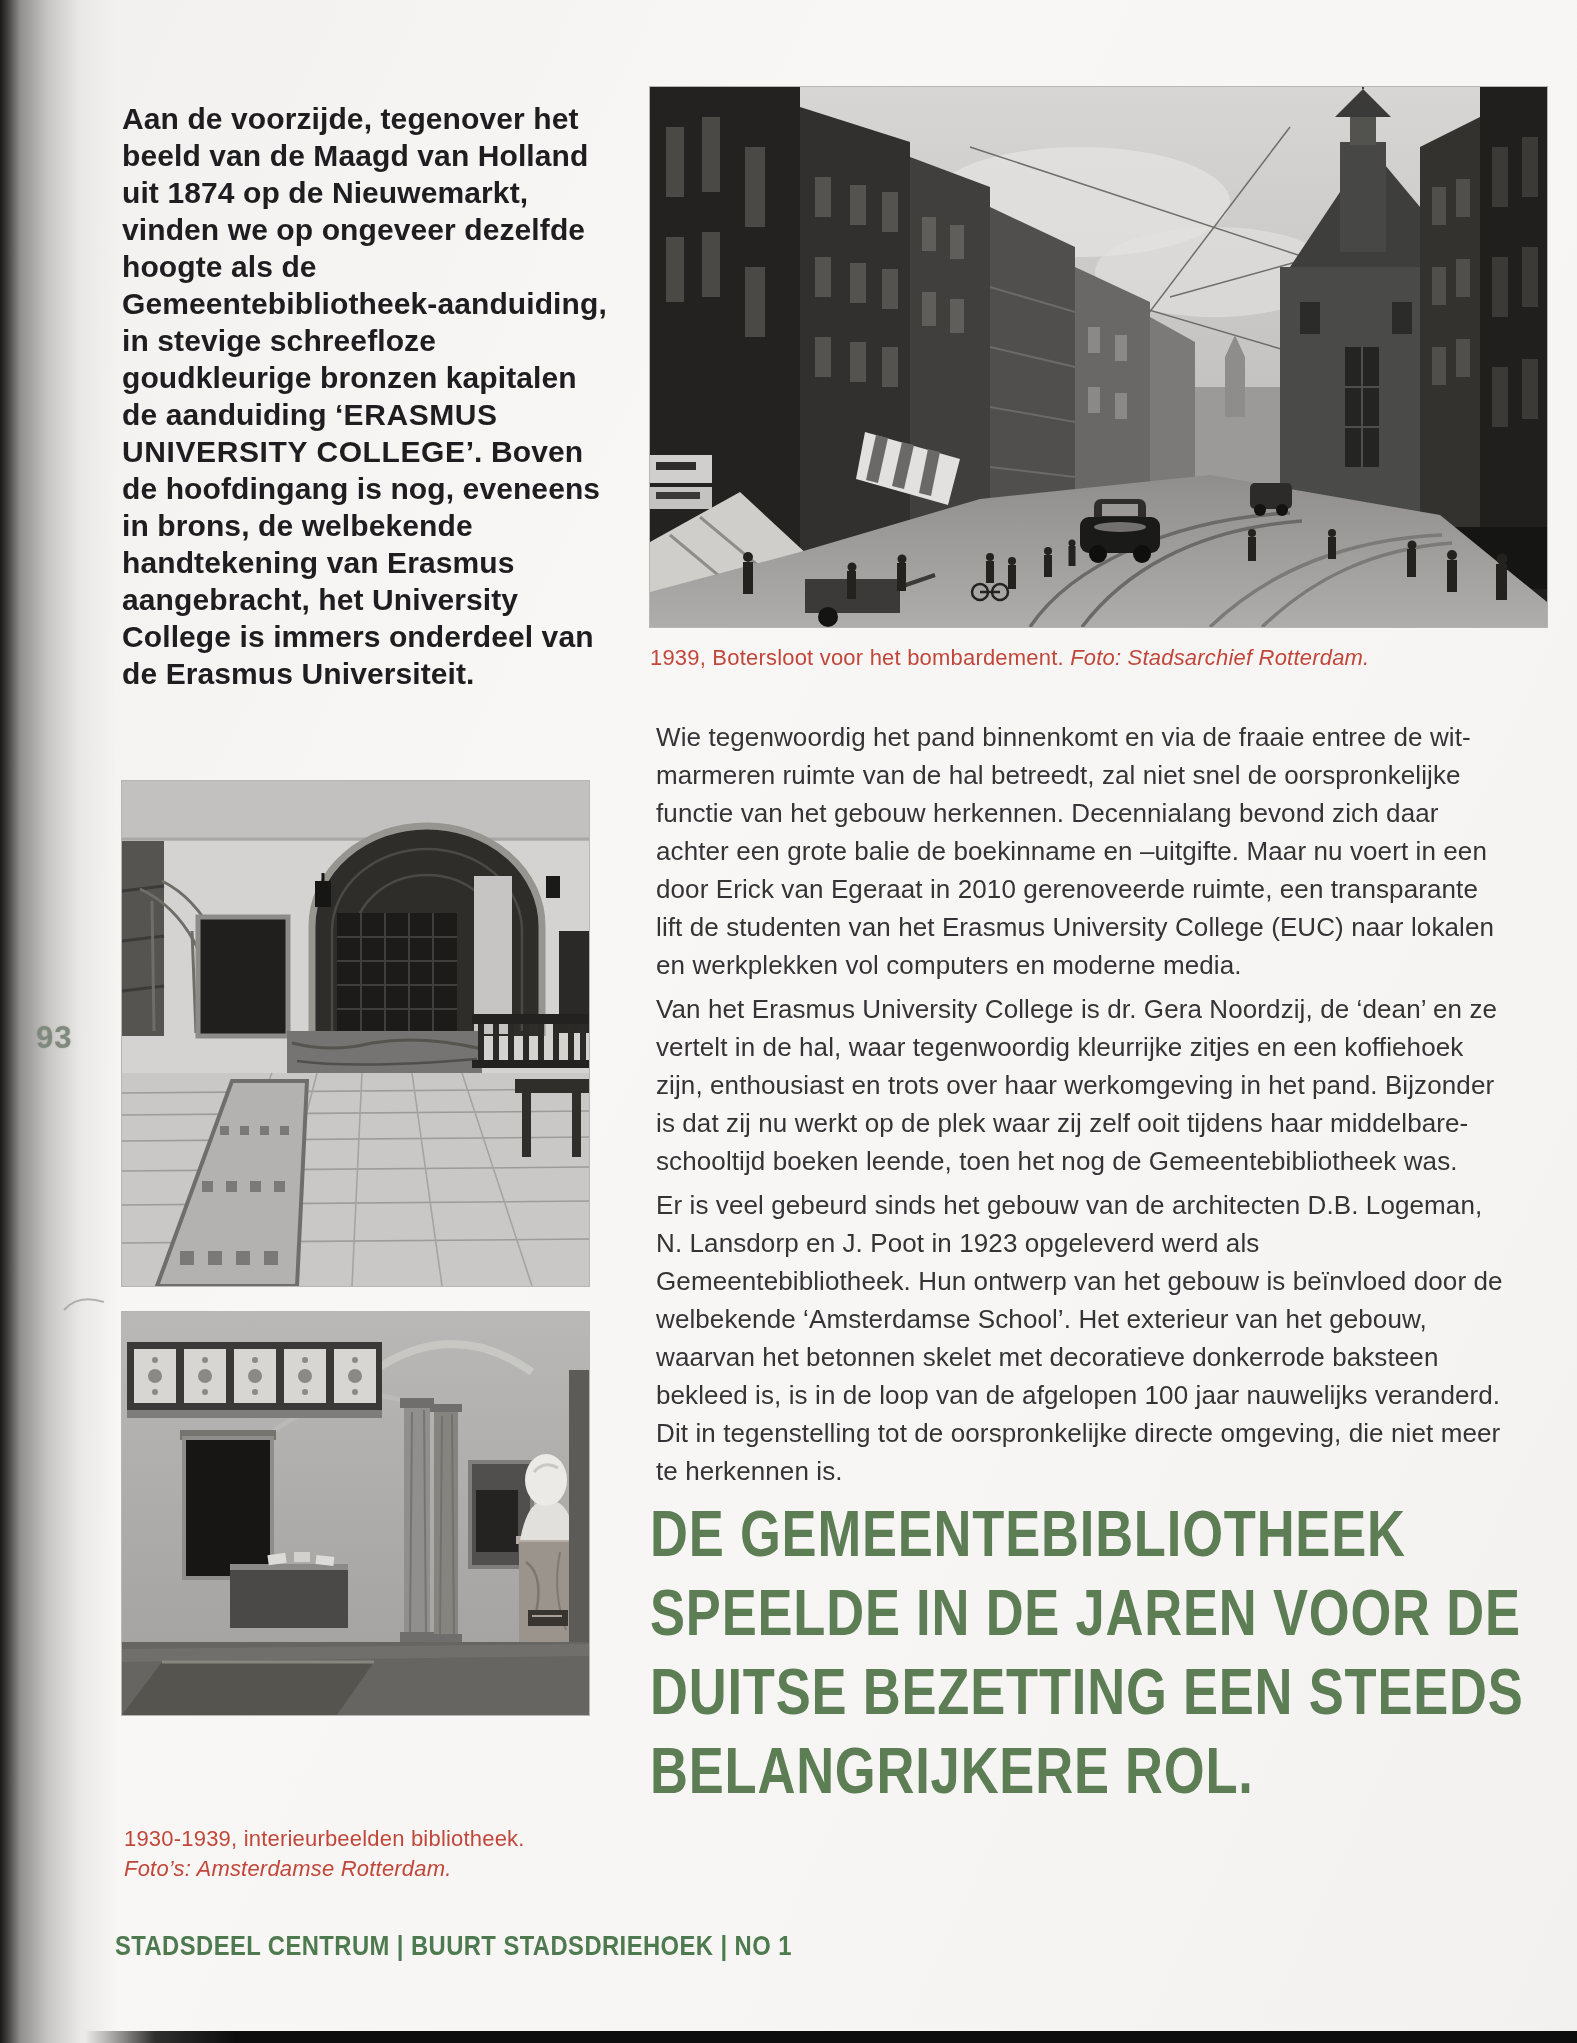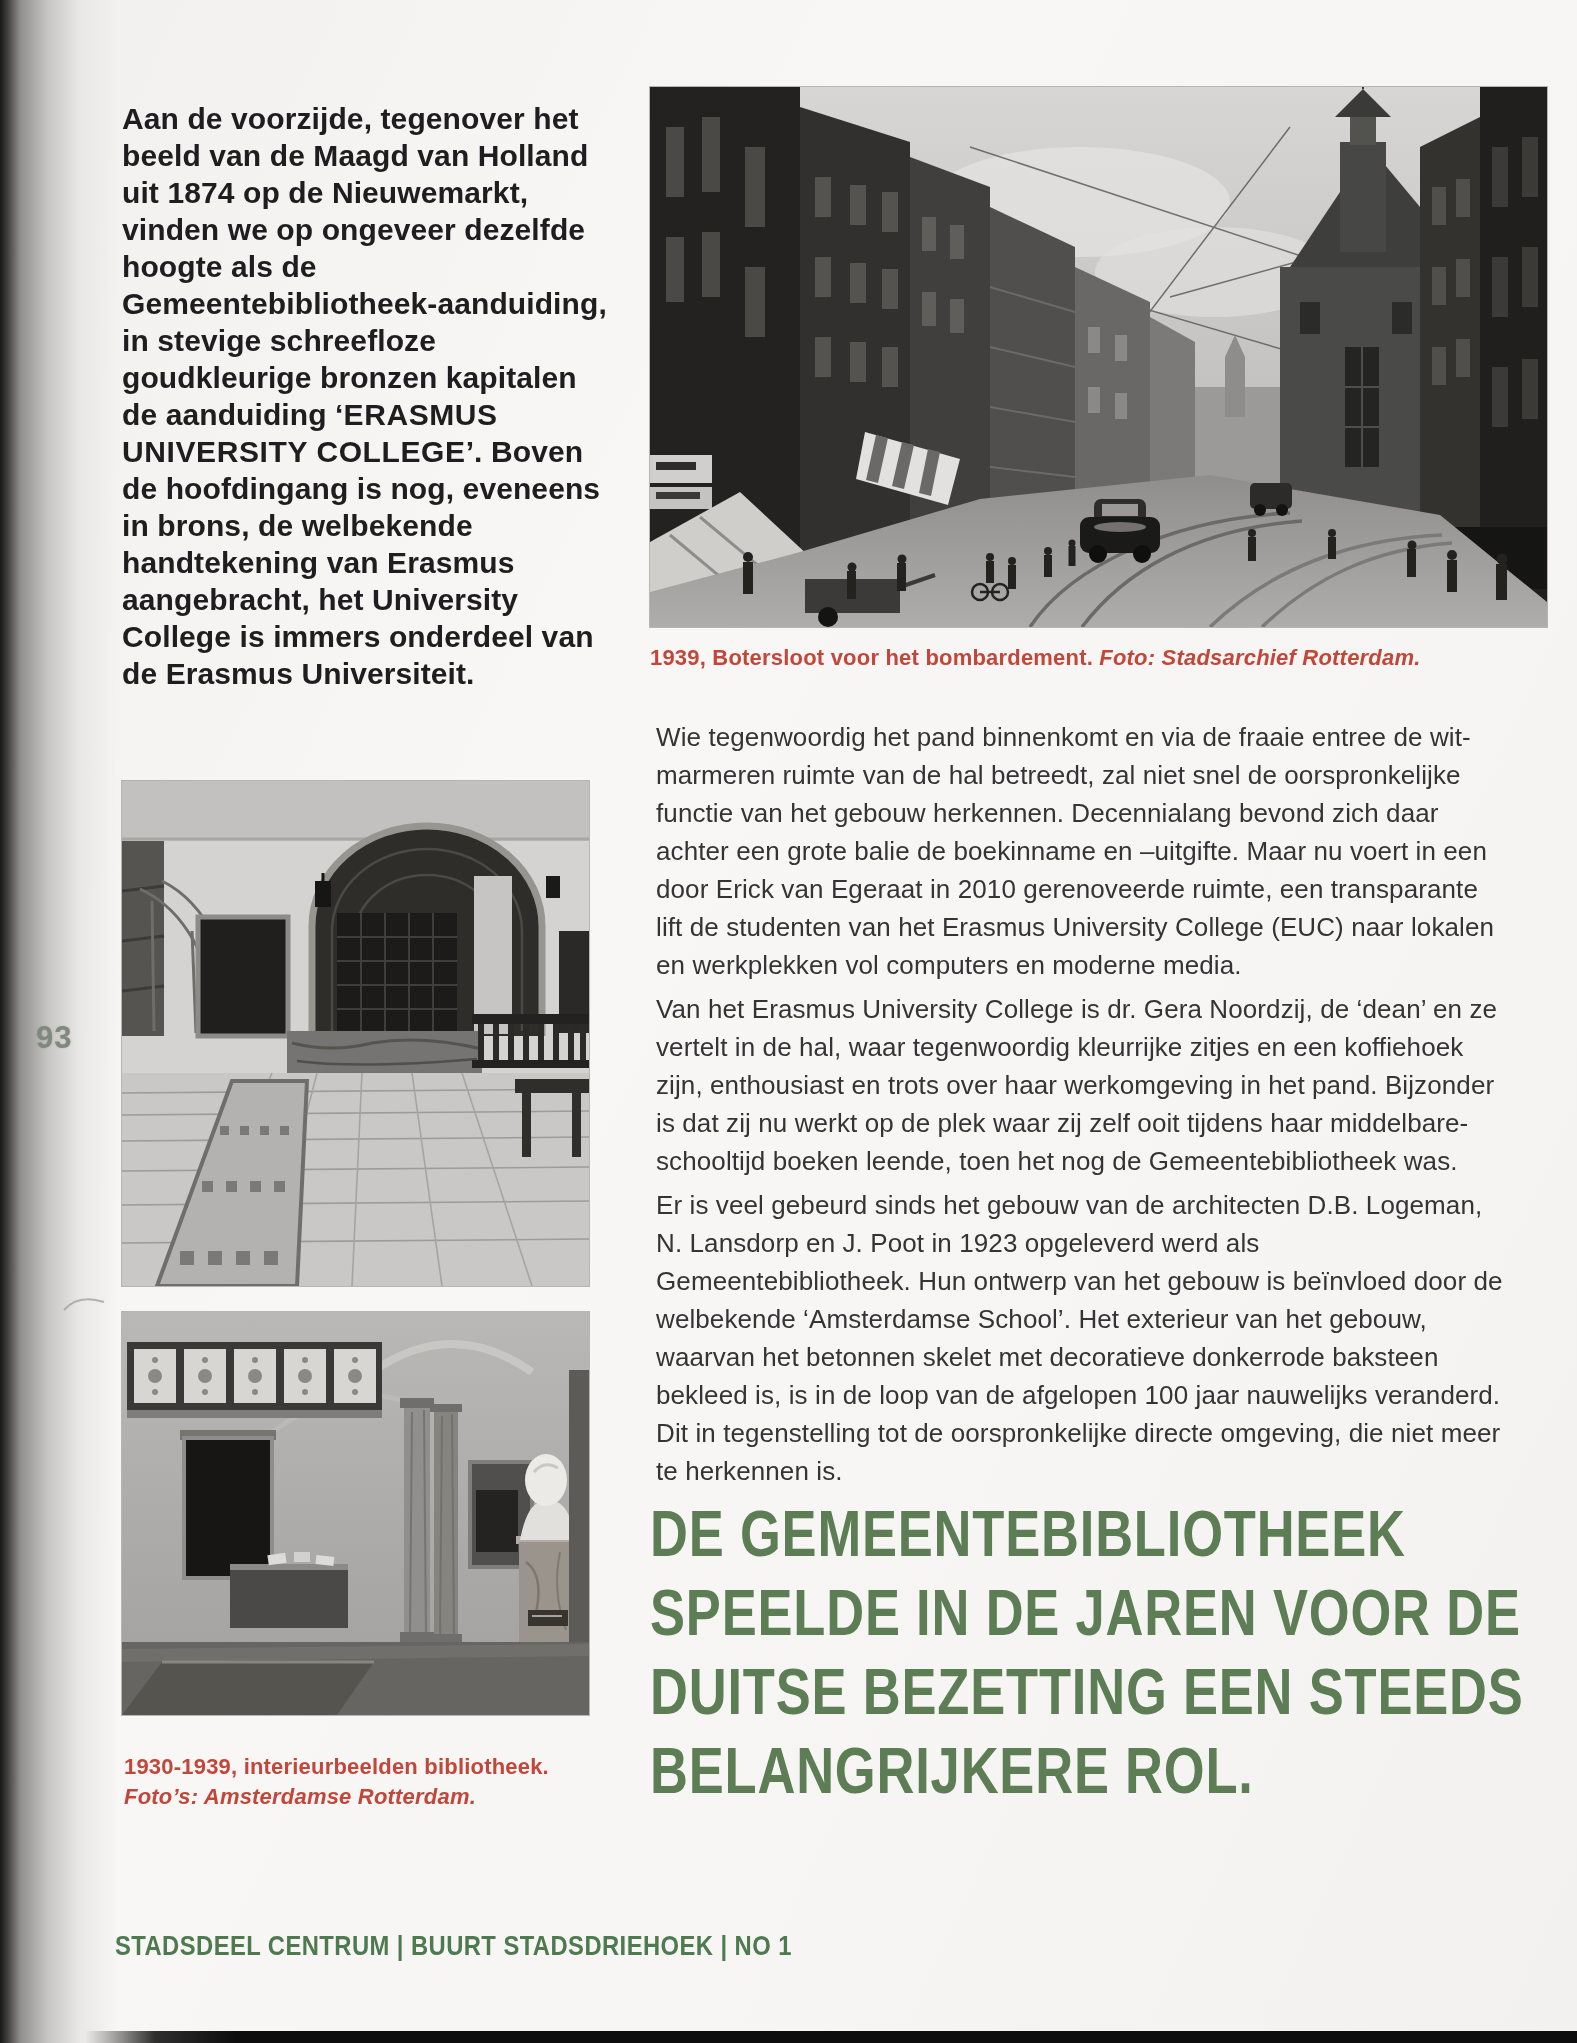--- a/index.html
+++ b/index.html
@@ -25,24 +25,24 @@
     left:122px;top:100px;width:492px;
     font-size:30px;line-height:37px;font-weight:bold;color:#1e1d20;
     letter-spacing:.1px;
   }
   .intro .caps{font-size:30px;letter-spacing:.6px;}
   .photo{box-shadow:0 0 0 1px rgba(60,60,58,.35);background:#777;}
   .photo svg{display:block;}
   .street-photo{left:650px;top:87px;width:897px;height:540px;}
   .interior-photo-1{left:122px;top:781px;width:467px;height:505px;}
   .interior-photo-2{left:122px;top:1312px;width:467px;height:403px;}
-  .cap{color:#c2473a;font-weight:bold;font-size:22px;line-height:30px;letter-spacing:.2px;}
+  .cap{color:#c2473a;font-weight:normal;font-size:22px;line-height:30px;letter-spacing:.2px;}
   .cap em{font-style:italic;}
   .cap1{left:650px;top:643px;width:900px;}
-  .cap2{left:124px;top:1752px;width:480px;}
+  .cap2{left:124px;top:1824px;width:480px;}
   .bodytext{
     left:650px;top:712px;width:862px;
     font-size:26px;line-height:38px;color:#343336;letter-spacing:.1px;
   }
   .bodytext p{margin:6px;}
   .quote{left:650px;top:1495px;width:1100px;color:#5d7d55;}
   .qline{
     font-size:64px;line-height:79px;font-weight:bold;white-space:nowrap;
     transform:scaleX(0.82);transform-origin:0 50%;letter-spacing:1px;
   }

